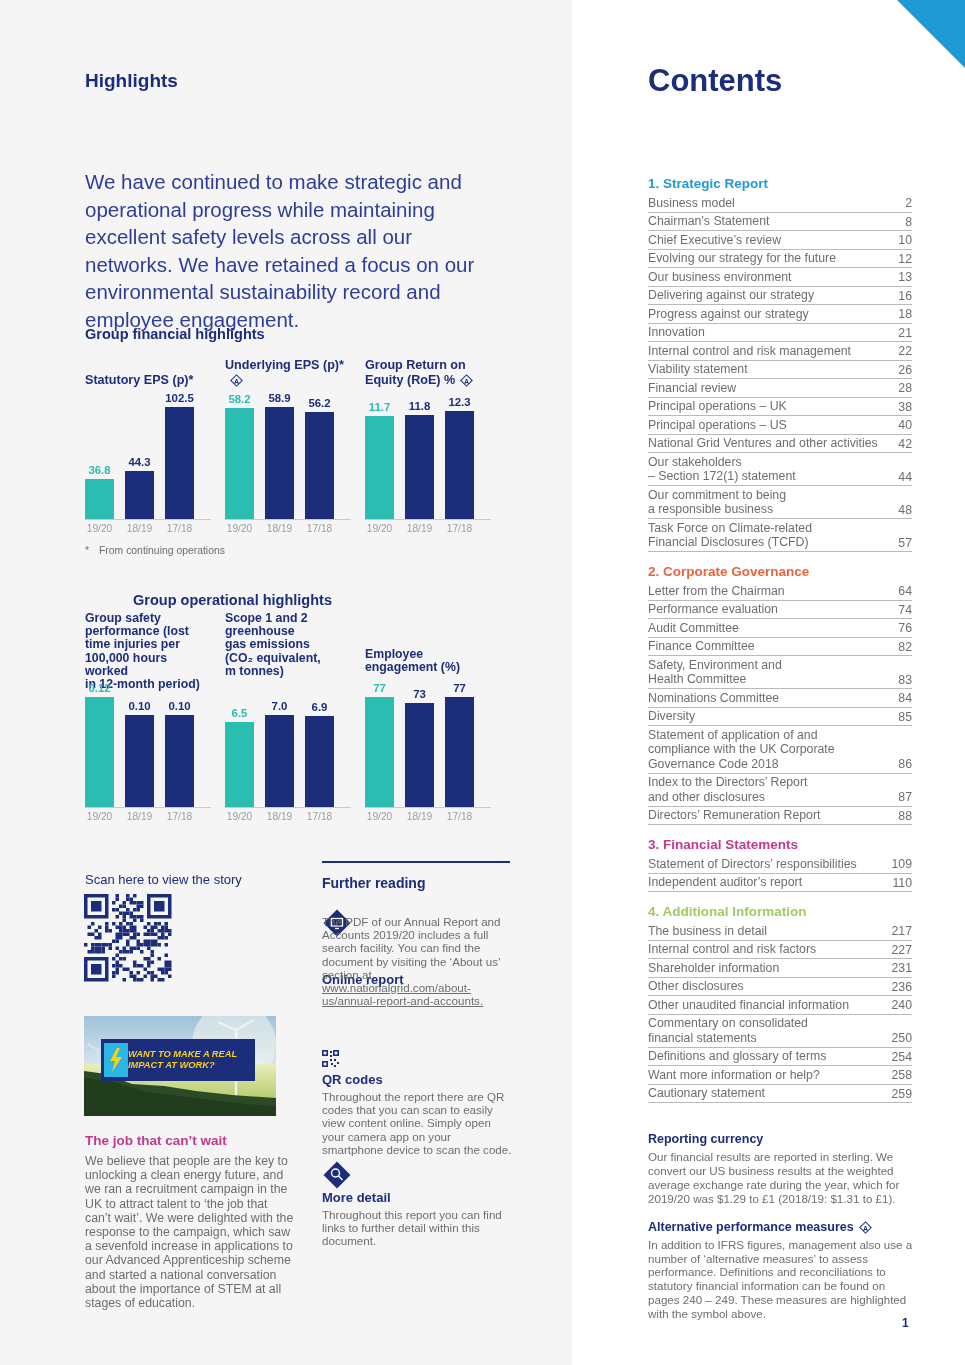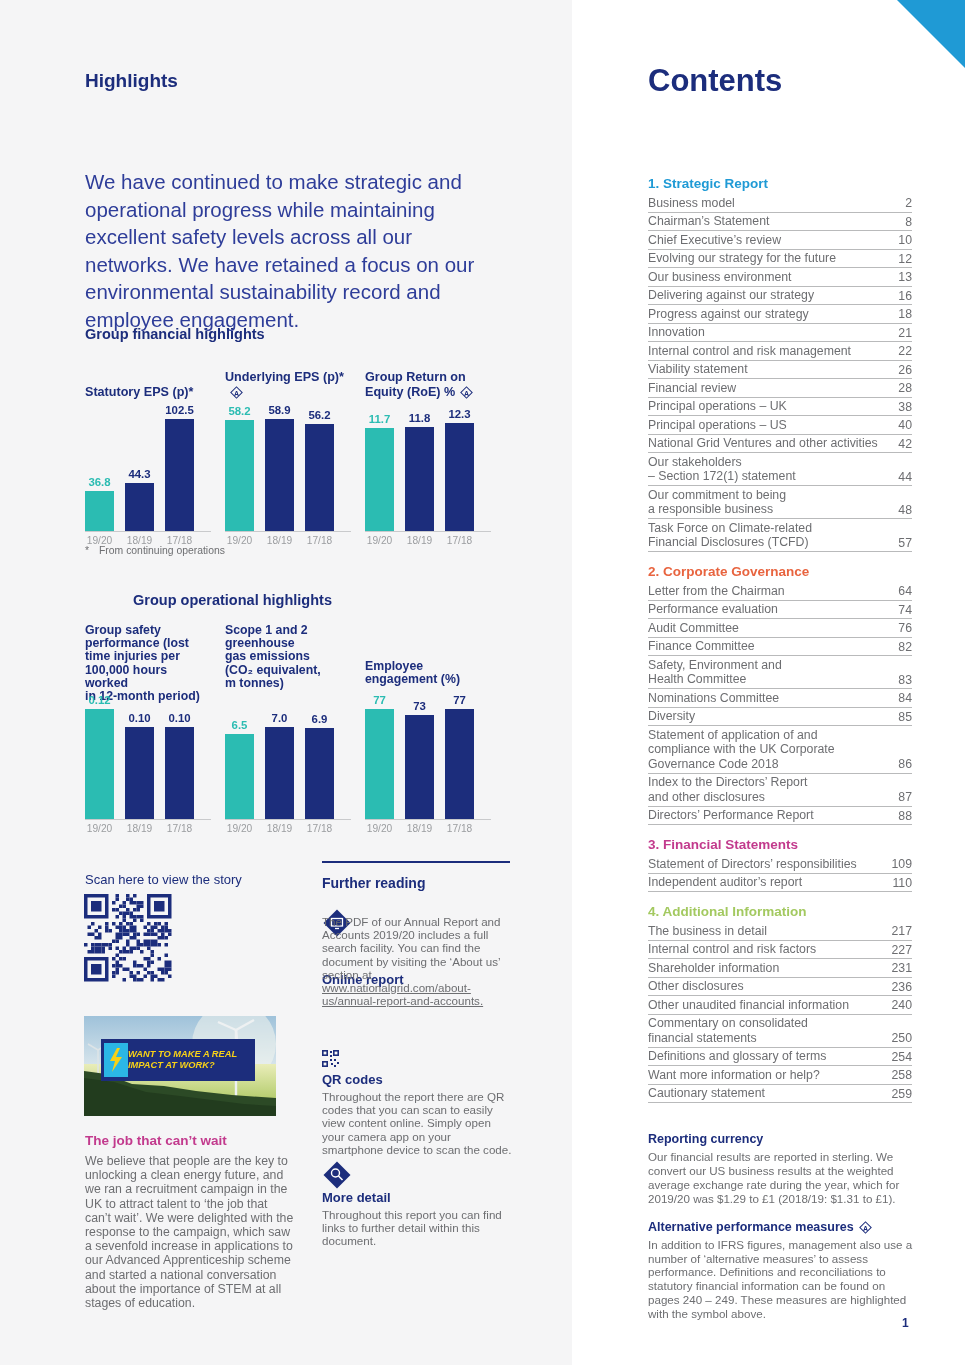--- a/index.html
+++ b/index.html
@@ -12,21 +12,21 @@
 
   .abs { position:absolute; }
 
   
   .page-title { left:85px; top:70px; font-size:19px; font-weight:bold; color:#1c2d7c; }
   .intro { left:85px; top:168px; width:420px; font-size:20.5px; line-height:27.5px; color:#2e3d99; }
   .group-heading { left:85px; font-size:14.5px; font-weight:bold; color:#1c2d7c; }
 
   .charts-row { left:85px; display:flex; gap:14px; }
   .chart { width:126px; }
-  .chart-title { color:#1c2d7c; font-weight:bold; white-space:pre-line;margin-top:12px; }
+  .chart-title { color:#1c2d7c; font-weight:bold; white-space:pre-line; }
   .row1 .chart-title { height:36px; display:flex; align-items:flex-end; font-size:12.6px; line-height:15px; }
   .row2 .chart-title { height:66px; font-size:12.3px; line-height:13.2px; }
   .plot { display:flex; align-items:flex-end; gap:11px; border-bottom:1px solid #c9cacc; }
   .row1 .plot { height:132px; }
   .row2 .plot { height:130px; }
   .bar-col { display:flex; flex-direction:column; align-items:center; justify-content:flex-end; width:29px; }
   .bar-val { font-size:11.4px; font-weight:bold; margin-bottom:3px; white-space:nowrap; }
   .bar { width:29px; }
   .cats { display:flex; gap:11px; margin-top:3px; }
   .cat { width:29px; text-align:center; font-size:10.2px; color:#9b9da0; white-space:nowrap; }
@@ -647,21 +647,21 @@
 compliance with the UK Corporate
 Governance Code 2018</span>
         <span class="toc-page">86</span>
       </div>
       <div class="toc-row">
         <span class="toc-label">Index to the Directors’ Report
 and other disclosures</span>
         <span class="toc-page">87</span>
       </div>
       <div class="toc-row">
-        <span class="toc-label">Directors’ Performance Report</span>
+        <span class="toc-label">Directors’ Remuneration Report</span>
         <span class="toc-page">88</span>
       </div>
       <div class="toc-section-title" style="color: rgb(194, 58, 141);">3. Financial Statements</div>
       <div class="toc-row">
         <span class="toc-label">Statement of Directors’ responsibilities</span>
         <span class="toc-page">109</span>
       </div>
       <div class="toc-row">
         <span class="toc-label">Independent auditor’s report</span>
         <span class="toc-page">110</span>

